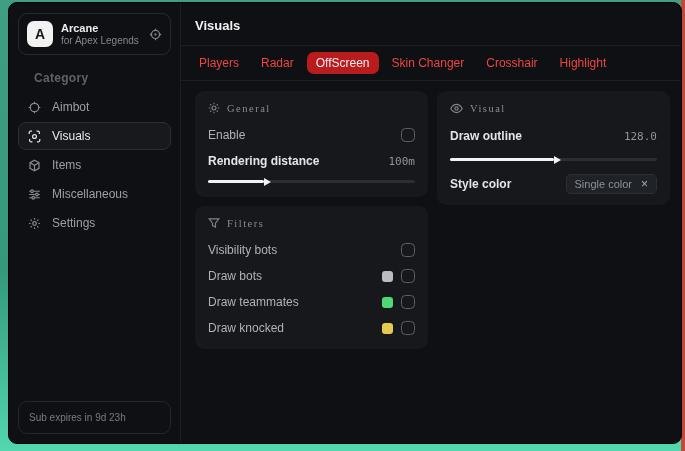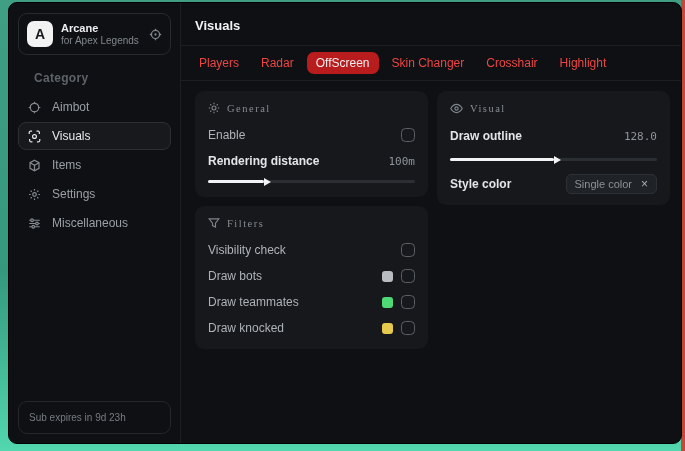--- a/index.html
+++ b/index.html
@@ -130,37 +130,37 @@
           <path d="M8 1.5l5.5 3v7l-5.5 3-5.5-3v-7z"></path>
             <path d="M2.5 4.5L8 7.7l5.5-3.2M8 7.7V14.5"></path>
         </svg>
       </span>
       <span>Items</span>
     </div>
 
     <div class="nav-item">
       <span class="ic">
         <svg width="13" height="13" viewBox="0 0 16 16" fill="none" stroke="currentColor" stroke-width="1.5">
-          <circle cx="8" cy="8" r="2.2"></circle>
-          <path d="M8 1.2v2M8 12.8v2M1.2 8h2M12.8 8h2M3.2 3.2l1.4 1.4M11.4 11.4l1.4 1.4M12.8 3.2l-1.4 1.4M4.6 11.4l-1.4 1.4"></path>
-        </svg>
-      </span>
-      <span>Settings</span>
-    </div>
-
-    <div class="nav-item">
-      <span class="ic">
-        <svg width="13" height="13" viewBox="0 0 16 16" fill="none" stroke="currentColor" stroke-width="1.5">
           <path d="M1.5 4h13M1.5 8h13M1.5 12h13"></path>
           <circle cx="5" cy="4" r="1.6" fill="#0e1013"></circle>
             <circle cx="11" cy="8" r="1.6" fill="#0e1013"></circle>
             <circle cx="6.5" cy="12" r="1.6" fill="#0e1013"></circle>
         </svg>
       </span>
       <span>Miscellaneous</span>
+    </div>
+
+    <div class="nav-item">
+      <span class="ic">
+        <svg width="13" height="13" viewBox="0 0 16 16" fill="none" stroke="currentColor" stroke-width="1.5">
+          <circle cx="8" cy="8" r="2.2"></circle>
+          <path d="M8 1.2v2M8 12.8v2M1.2 8h2M12.8 8h2M3.2 3.2l1.4 1.4M11.4 11.4l1.4 1.4M12.8 3.2l-1.4 1.4M4.6 11.4l-1.4 1.4"></path>
+        </svg>
+      </span>
+      <span>Settings</span>
     </div>
 
     <div class="side-footer">
       <div class="sub-exp">Sub expires in 9d 23h</div>
     </div>
   </div>
 
   <div class="main">
     <div class="main-header">
       <div class="main-title">Visuals</div>
@@ -206,21 +206,21 @@
         <div class="panel">
           <div class="panel-head">
             <span class="ic">
               <svg width="12" height="12" viewBox="0 0 16 16" fill="none" stroke="currentColor" stroke-width="1.5">
                 <path d="M1.5 2.5h13L10 8.2v5.3l-4-2V8.2z"></path>
               </svg>
             </span>
             <span class="panel-title">Filters</span>
           </div>
           <div class="row">
-            <span class="lbl">Visibility check</span>
+            <span class="lbl">Visibility bots</span>
             <span class="checkbox"></span>
           </div>
           <div class="row">
             <span class="lbl">Draw bots</span>
             <span class="right-group">
               <span class="swatch" style="background: rgb(185, 188, 192);"></span>
               <span class="checkbox"></span>
             </span>
           </div>
           <div class="row">

